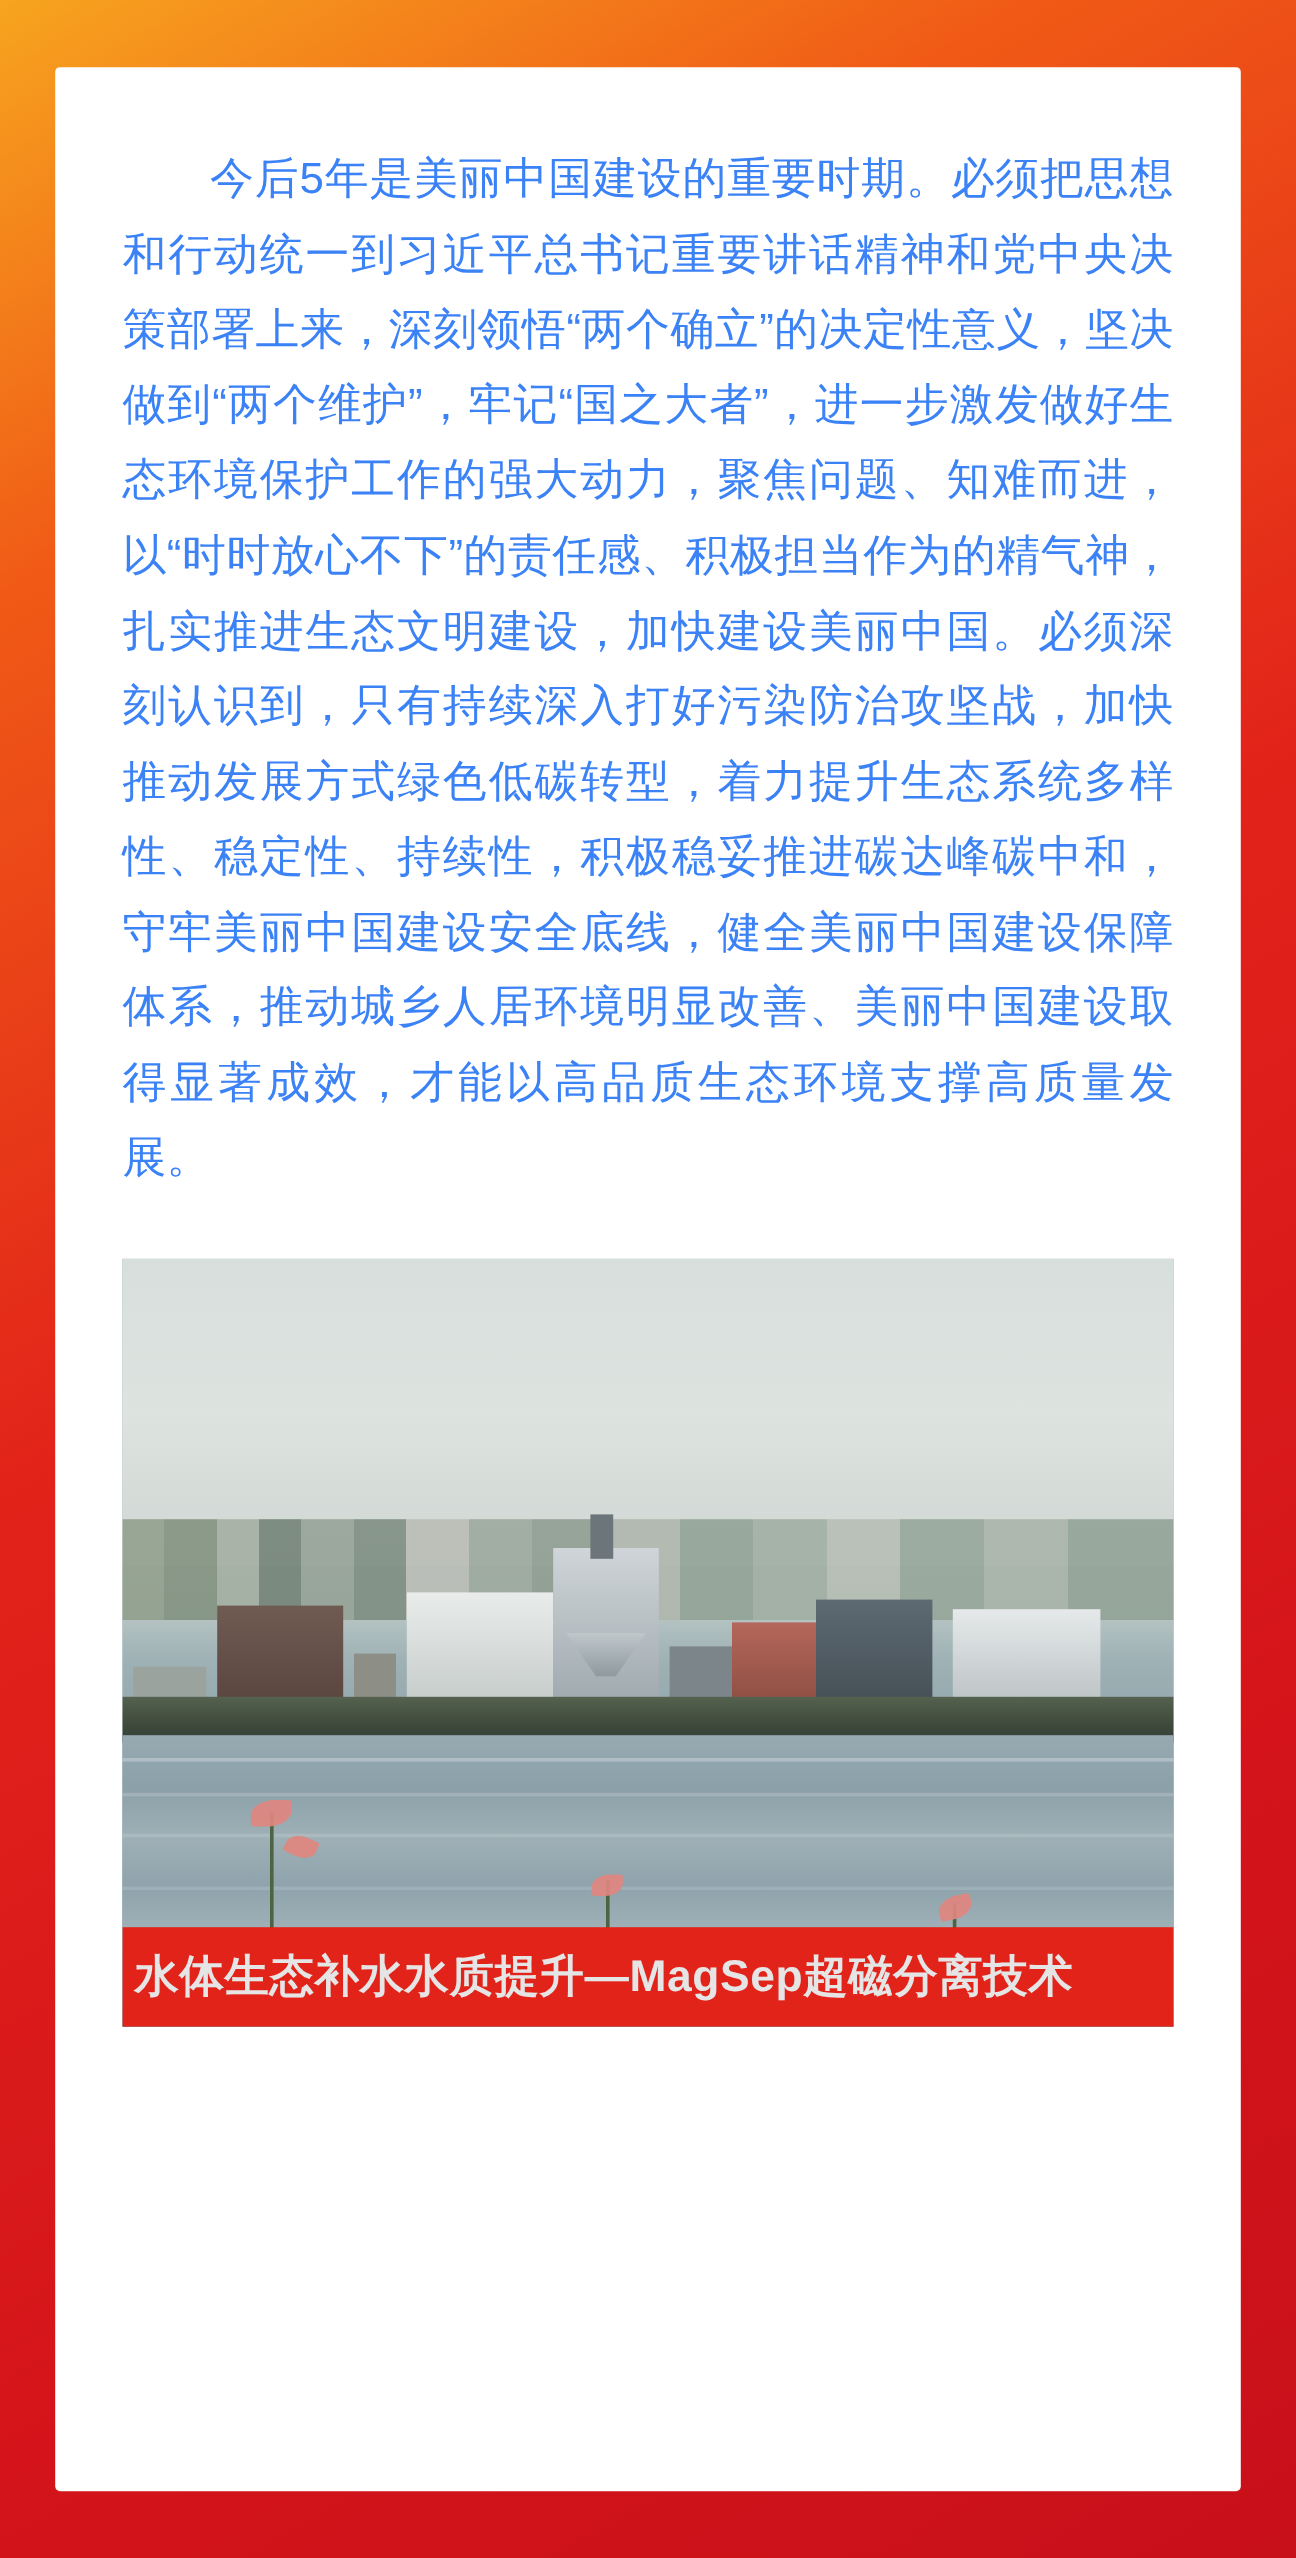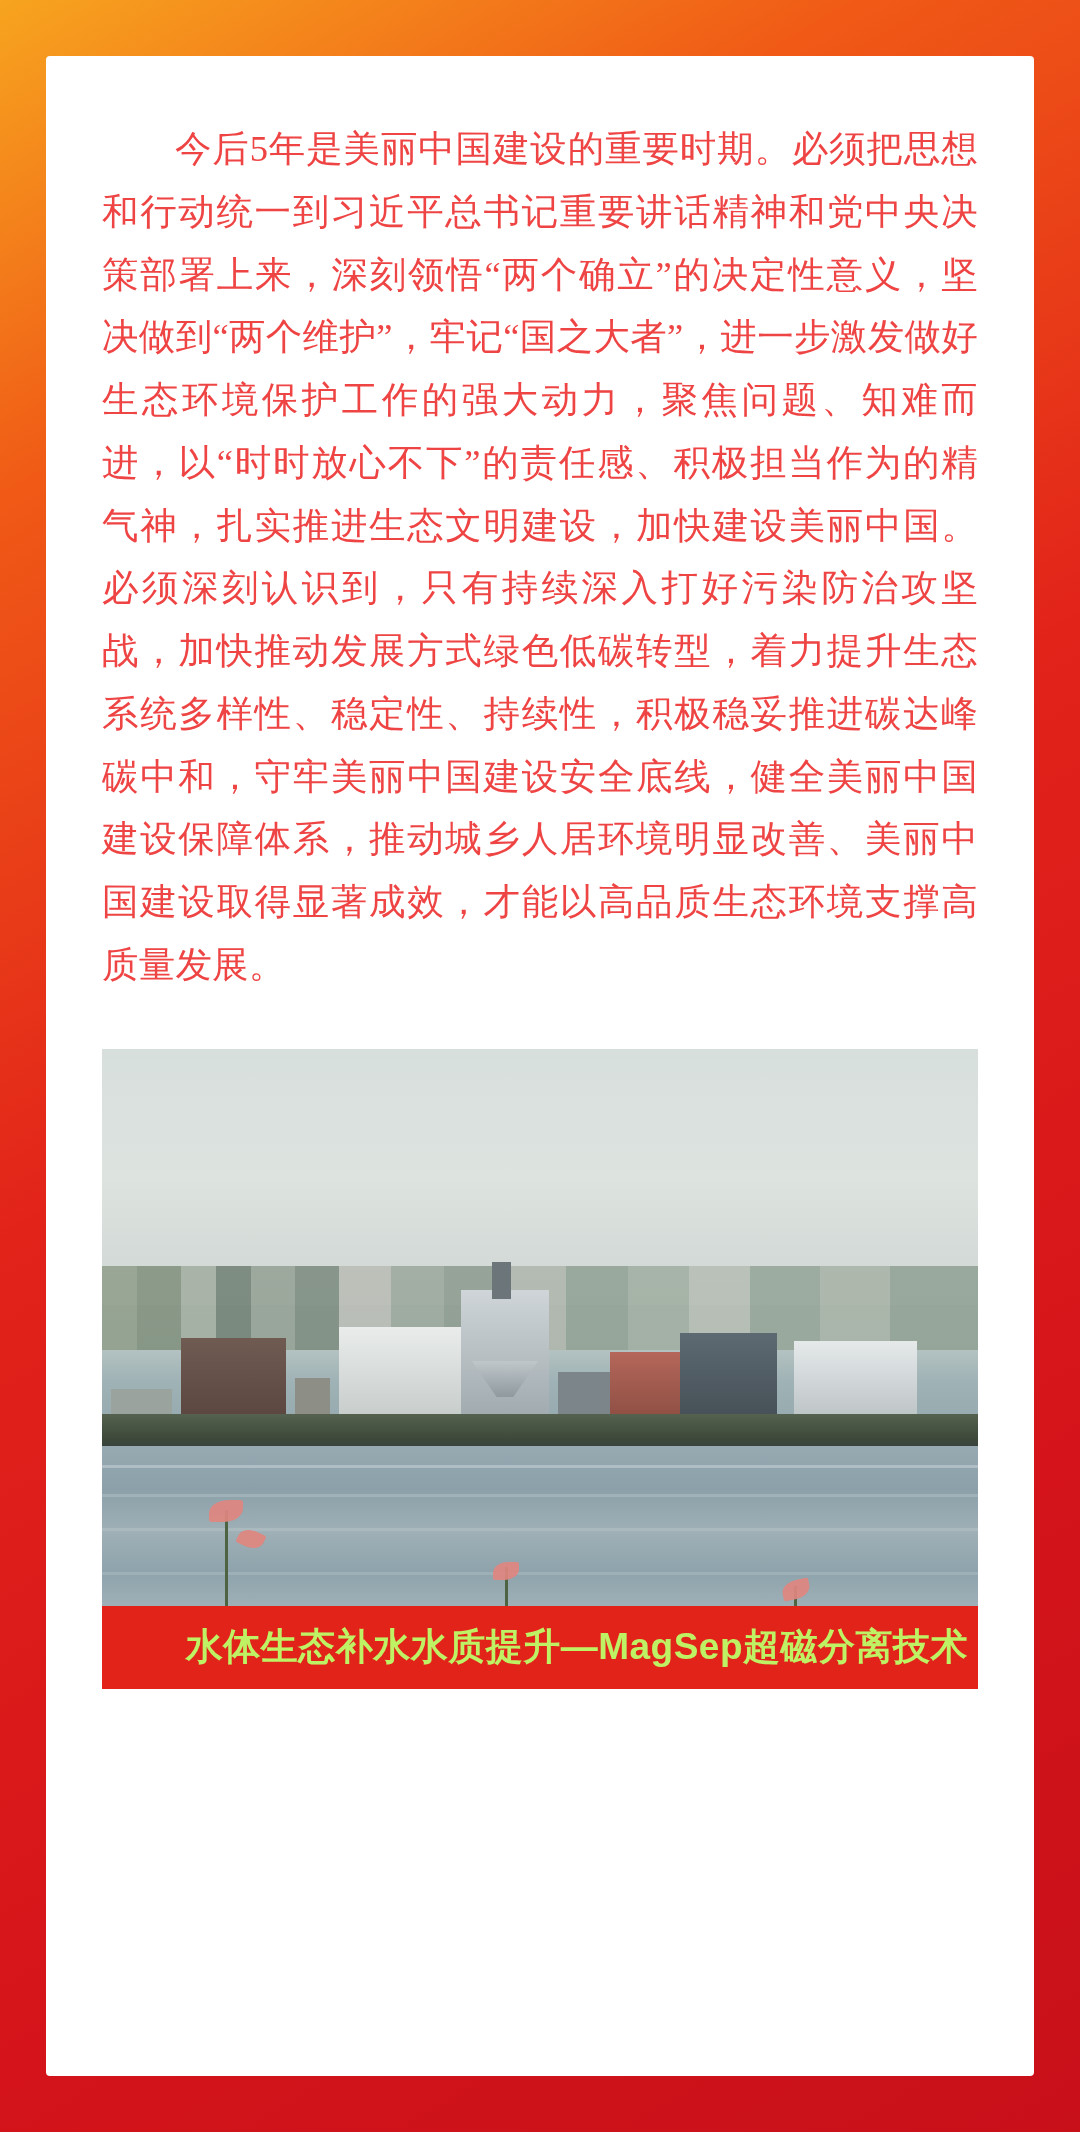--- a/index.html
+++ b/index.html
@@ -33,25 +33,25 @@
     box-sizing: border-box;
     background: #ffffff;
     border-radius: 4px;
     padding: 62px 56px 40px 56px;
     overflow: hidden;
   }
 
   .article-body {
     font-size: 36.5px;
     line-height: 1.72;
-    color: #ef4444;
+    color: #3b82f6;
     letter-spacing: 0.2px;
     text-align: justify;
     text-justify: inter-ideograph;
-    font-family: Liberation Serif, serif;
+    font-family: Liberation Sans, sans-serif;
   }
   .article-body p {
     margin: 0;
     text-indent: 2em;
   }
 
   
   .figure {
     position: relative;
     margin-top: 52px;
@@ -166,25 +166,25 @@
     border-radius: 50% 8% 50% 8%;
     opacity: .9;
   }
 
   .caption {
     position: absolute;
     left: 0;
     right: 0;
     bottom: 0;
     background: #e2231a;
-    color: #bef264;
+    color: #e5e5e5;
     font-size: 37px;
     line-height: 1;
     padding: 22px 10px 24px 10px;
-    text-align: right;
+    text-align: left;
     font-weight: bold;
     letter-spacing: .5px;
     font-family: "Liberation Sans", "DejaVu Sans", sans-serif;
   }
 </style>
 </head>
 <body>
 
 <div class="poster">
   <div class="card">

